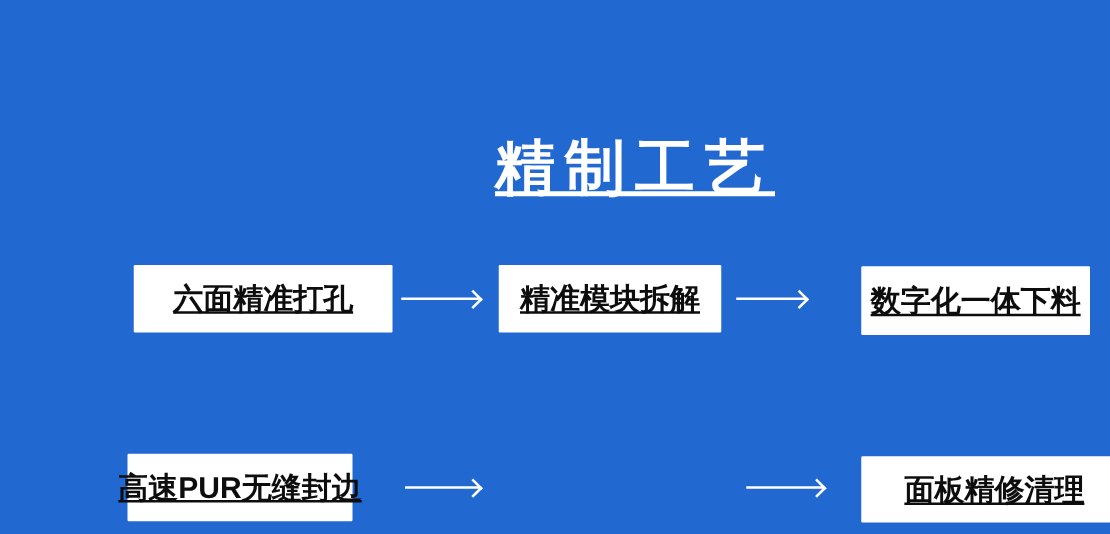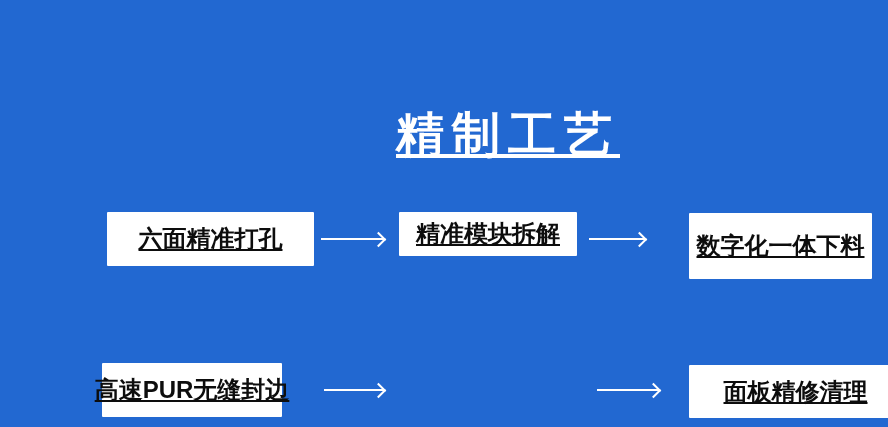--- a/index.html
+++ b/index.html
@@ -58,23 +58,23 @@
     top: -4px;
     width: 9px;
     height: 9px;
     border-top: 2px solid var(--arrow);
     border-right: 2px solid var(--arrow);
     transform: rotate(45deg);
   }
   
   .step-1 { left: 43px;  top: 148px; width: 207px; height: 54px; }
   .arrow-1 { left: 257px; top: 174px; width: 63px; }
-  .step-2 { left: 335px; top: 148px; width: 178px; height: 44px; }
+  .step-2 { left: 335px; top: 148px; width: 178px; height: 54px; }
   .arrow-2 { left: 525px; top: 174px; width: 56px; }
-  .step-3 { left: 625px; top: 149px; width: 183px; height: 66px; }
+  .step-3 { left: 625px; top: 149px; width: 183px; height: 55px; }
   
   .step-4 { left: 38px;  top: 299px; width: 180px; height: 54px; }
   .arrow-3 { left: 260px; top: 325px; width: 60px; }
   .step-5 { left: 335px; top: 300px; width: 180px; height: 54px; }
   .arrow-4 { left: 533px; top: 325px; width: 62px; }
   .step-6 { left: 625px; top: 301px; width: 213px; height: 53px; }
 </style>
 </head>
 <body>
 

